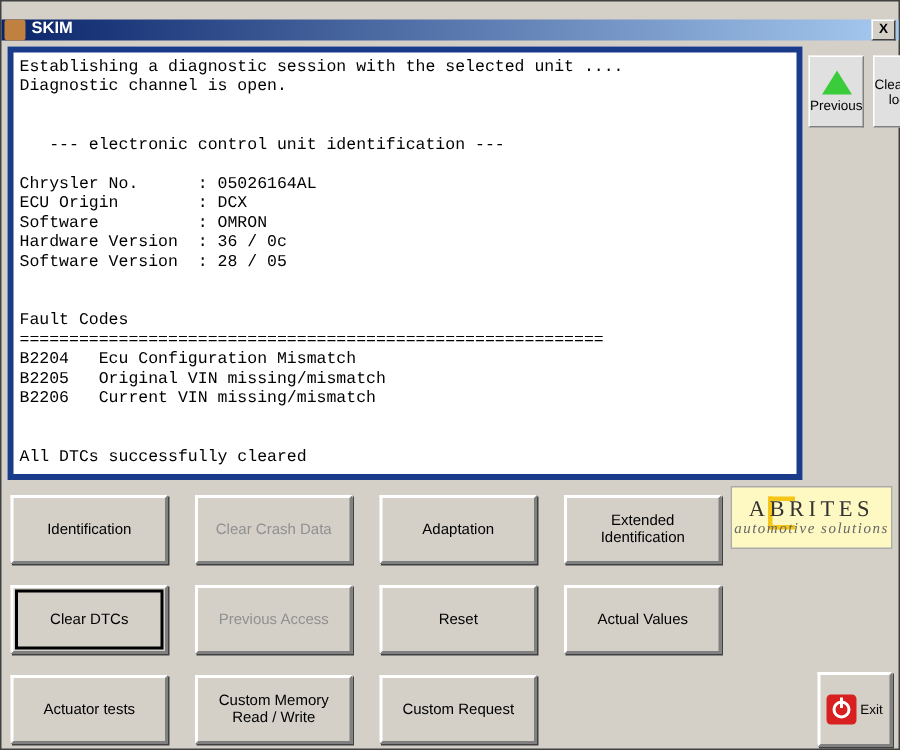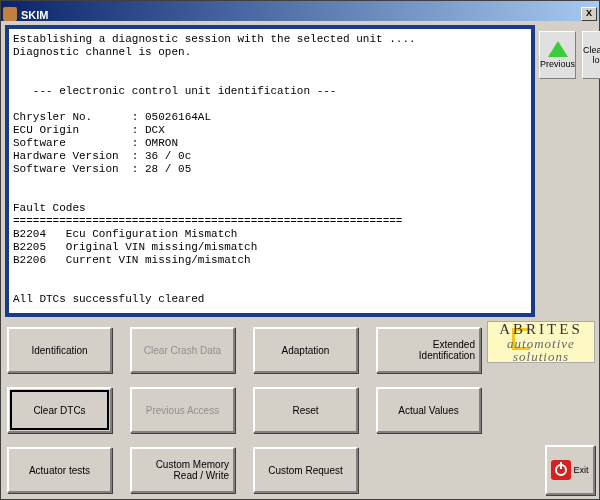--- a/index.html
+++ b/index.html
@@ -19,24 +19,25 @@
     border: 1px solid #404040;
     display: flex;
     flex-direction: column;
     background: #d4d0c8;
   }
   .titlebar {
     height: 20px;
     background: linear-gradient(to right, #0a246a, #a6caf0);
     color: #fff;
     display: flex;
-    align-items: flex-end;
+    align-items: flex-start;
     padding: 0 2px;
     font-size: 11px;
     font-weight: bold;
+    margin-top: 12px;
   }
   .titlebar .icon {
     width: 14px; height: 14px;
     background: #c08040;
     margin-right: 4px;
     border-radius: 2px;
   }
   .titlebar .title { flex: 1; }
   .titlebar .close-btn {
     width: 16px; height: 14px;
@@ -129,21 +130,21 @@
   }
   .grid-btn {
     background: #d4d0c8;
     border: 2px solid #808080;
     border-top-color: #fff;
     border-left-color: #fff;
     box-shadow: 1px 1px 0 #404040;
     display: flex;
     align-items: center;
     justify-content: center;
-    text-align: right;
+    text-align: center;
     font-size: 10px;
     padding: 4px;
     cursor: pointer;
     color: #000;
   }
   .grid-btn.disabled {
     color: #909090;
     cursor: default;
   }
   .grid-btn.selected {
@@ -162,21 +163,21 @@
     border: 1px solid #aaa;
     display: flex;
     flex-direction: column;
     align-items: center;
     justify-content: center;
     font-family: Georgia, serif;
     line-height: 1;
     position: relative;
   }
   .logo .big { font-size: 15px; letter-spacing: 3px; color: #333; }
-  .logo .small { font-size: 13px; letter-spacing: 1px; color: #666; font-style: italic; }
+  .logo .small { font-size: 10px; letter-spacing: 1px; color: #666; font-style: italic; }
   .logo .mark {
     position: absolute;
     left: 24px; top: 6px;
     width: 18px; height: 22px;
     border: 3px solid #f5c518;
     border-right: none;
     z-index: 0;
   }
   .logo .text { z-index: 1; text-align: center; }
   .right-gap { flex: 1; }

